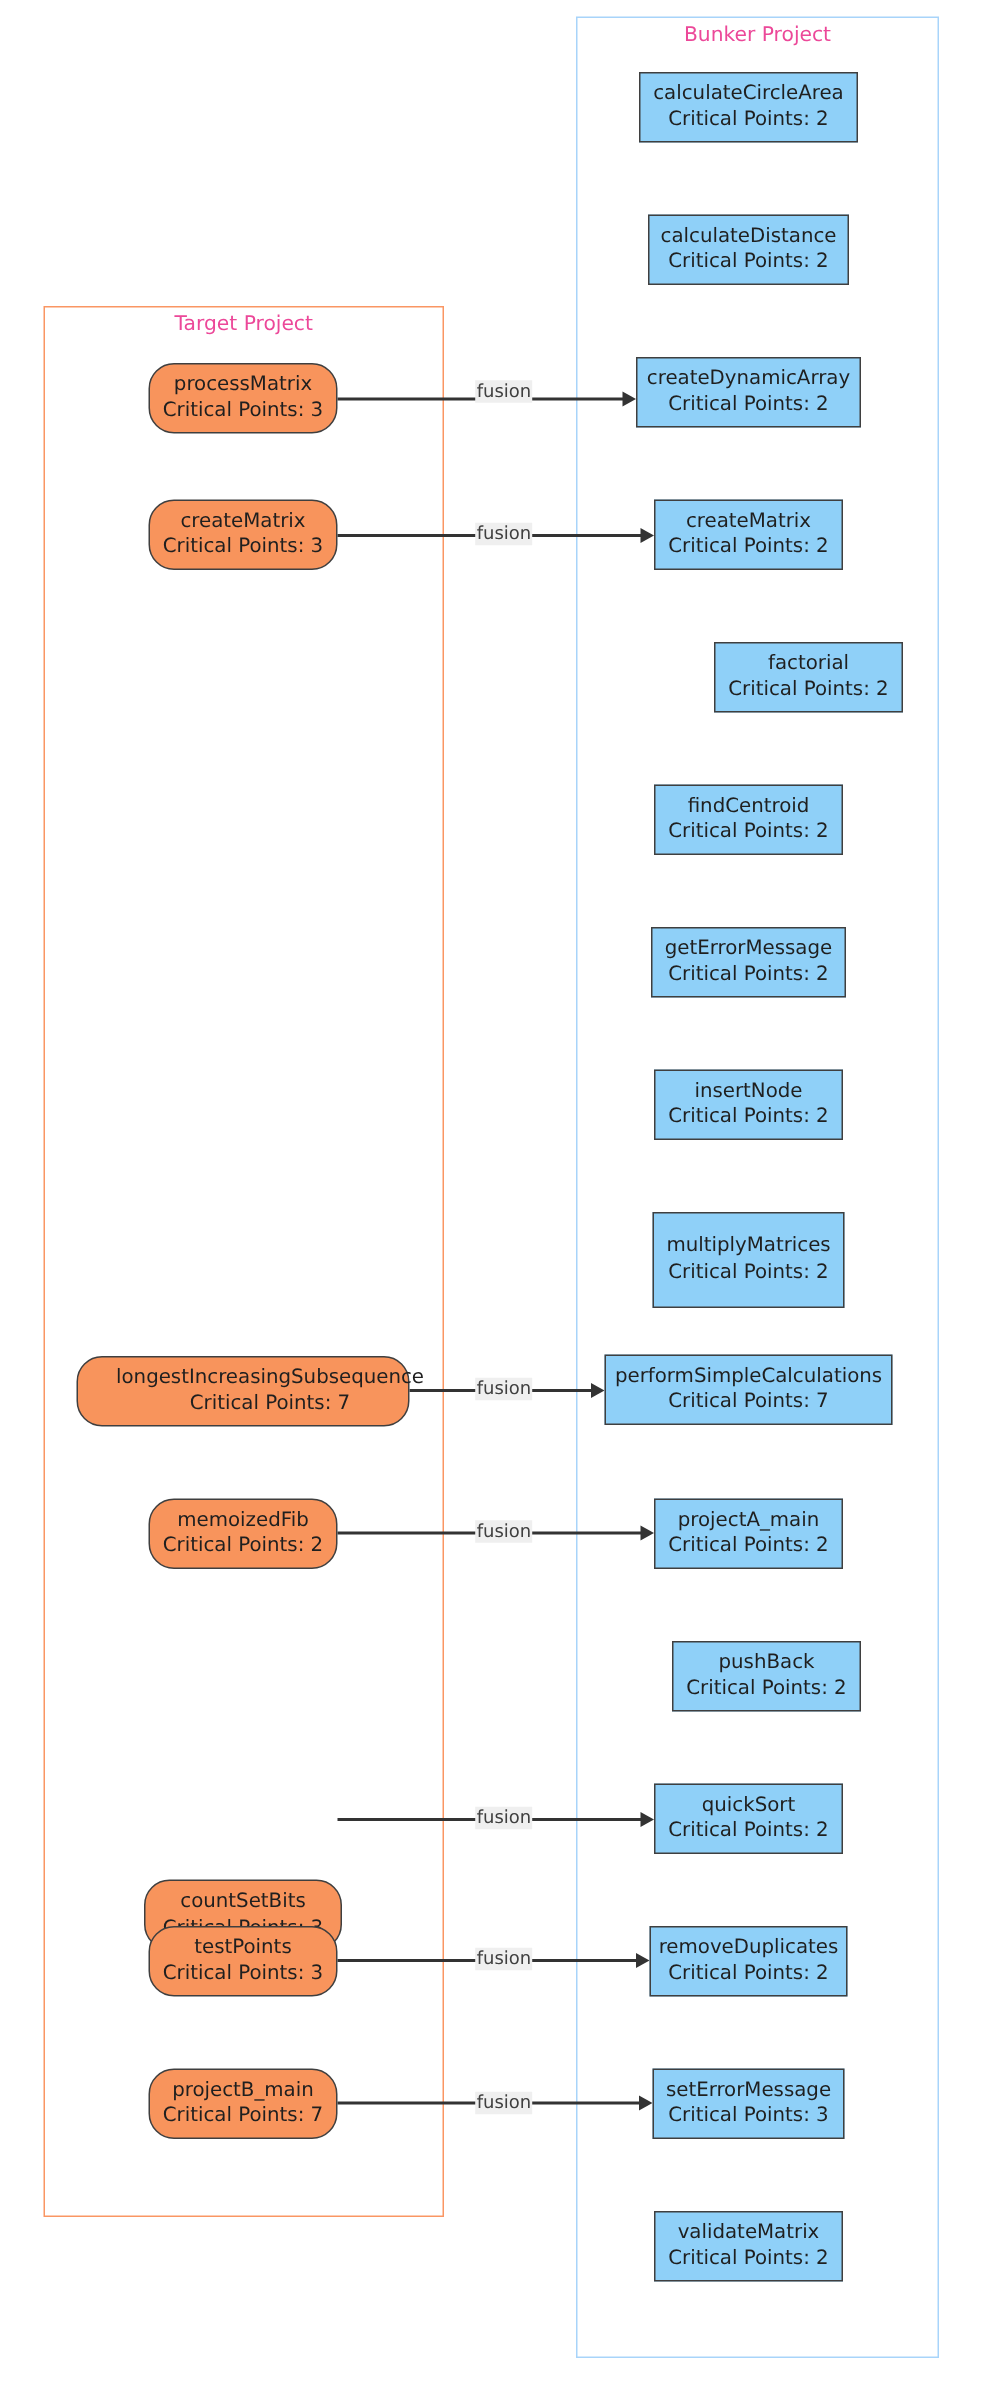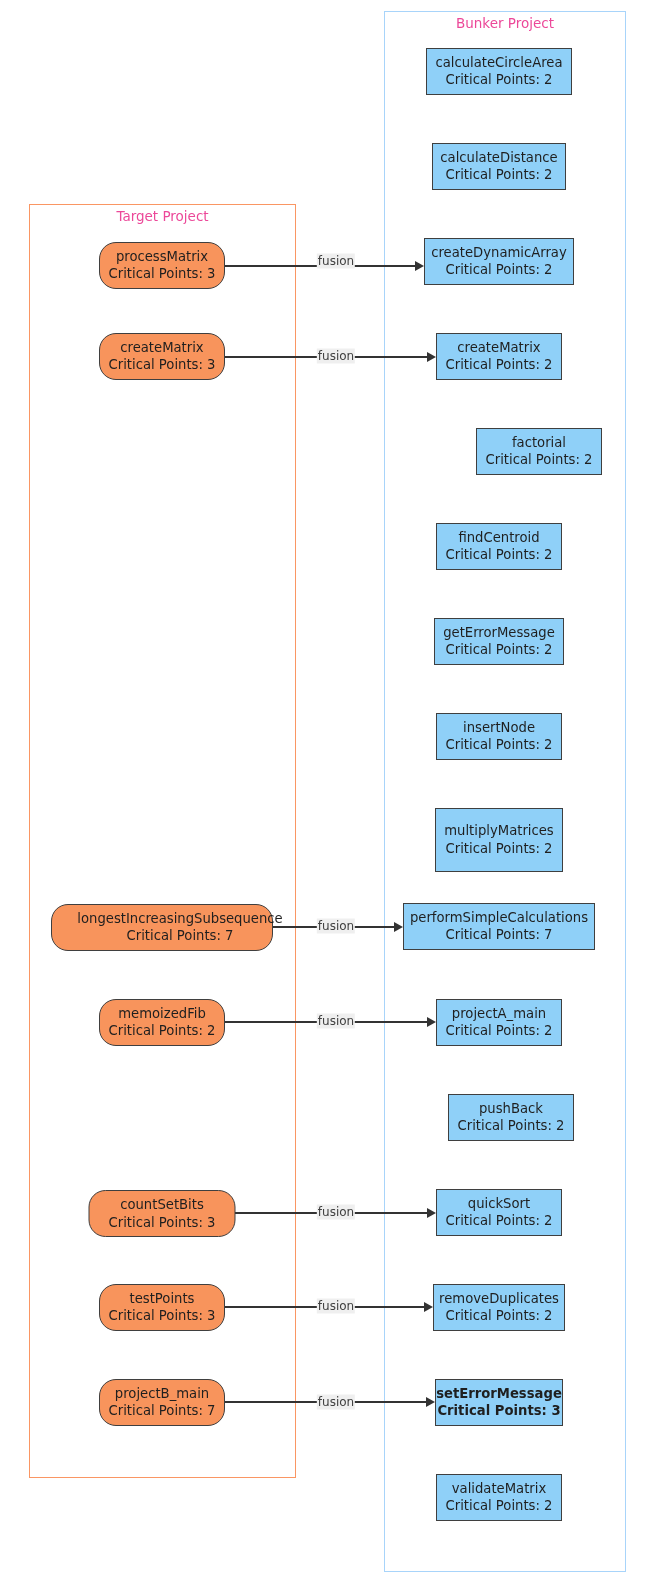--- a/index.html
+++ b/index.html
@@ -129,21 +129,21 @@
         <span class="node-line">Critical Points: 3</span>
       </div>
       <div class="node node-target" style="left: 162px; top: 903.5px; width: 222px; height: 47px; padding-left: 36px;">
         <span class="node-line">longestIncreasingSubsequence</span>
         <span class="node-line">Critical Points: 7</span>
       </div>
       <div class="node node-target" style="left: 162px; top: 998.5px; width: 126px; height: 47px;">
         <span class="node-line">memoizedFib</span>
         <span class="node-line">Critical Points: 2</span>
       </div>
-      <div class="node node-target" style="left: 162px; top: 1190px; width: 147px; height: 47px;">
+      <div class="node node-target" style="left: 162px; top: 1253px; width: 132px; height: 47px;">
         <span class="node-line">countSetBits</span>
         <span class="node-line">Critical Points: 3</span>
       </div>
       <div class="node node-target" style="left: 162px; top: 1283.5px; width: 126px; height: 47px;">
         <span class="node-line">testPoints</span>
         <span class="node-line">Critical Points: 3</span>
       </div>
       <div class="node node-target" style="left: 162px; top: 1378.5px; width: 126px; height: 47px;">
         <span class="node-line">projectB_main</span>
         <span class="node-line">Critical Points: 7</span>
@@ -197,21 +197,21 @@
         <span class="node-line">Critical Points: 2</span>
       </div>
       <div class="node node-bunker" style="left: 499px; top: 1188.5px; width: 126px; height: 47px;">
         <span class="node-line">quickSort</span>
         <span class="node-line">Critical Points: 2</span>
       </div>
       <div class="node node-bunker" style="left: 499px; top: 1283.5px; width: 132px; height: 47px;">
         <span class="node-line">removeDuplicates</span>
         <span class="node-line">Critical Points: 2</span>
       </div>
-      <div class="node node-bunker" style="left: 499px; top: 1378.5px; width: 128px; height: 47px; font-weight: bold;">
+      <div class="node node-bunker" style="left: 499px; top: 1378.5px; width: 128px; height: 47px;">
         <span class="node-line">setErrorMessage</span>
         <span class="node-line">Critical Points: 3</span>
       </div>
       <div class="node node-bunker" style="left: 499px; top: 1473.5px; width: 126px; height: 47px;">
         <span class="node-line">validateMatrix</span>
         <span class="node-line">Critical Points: 2</span>
       </div>
     </div>
 
 </div>

